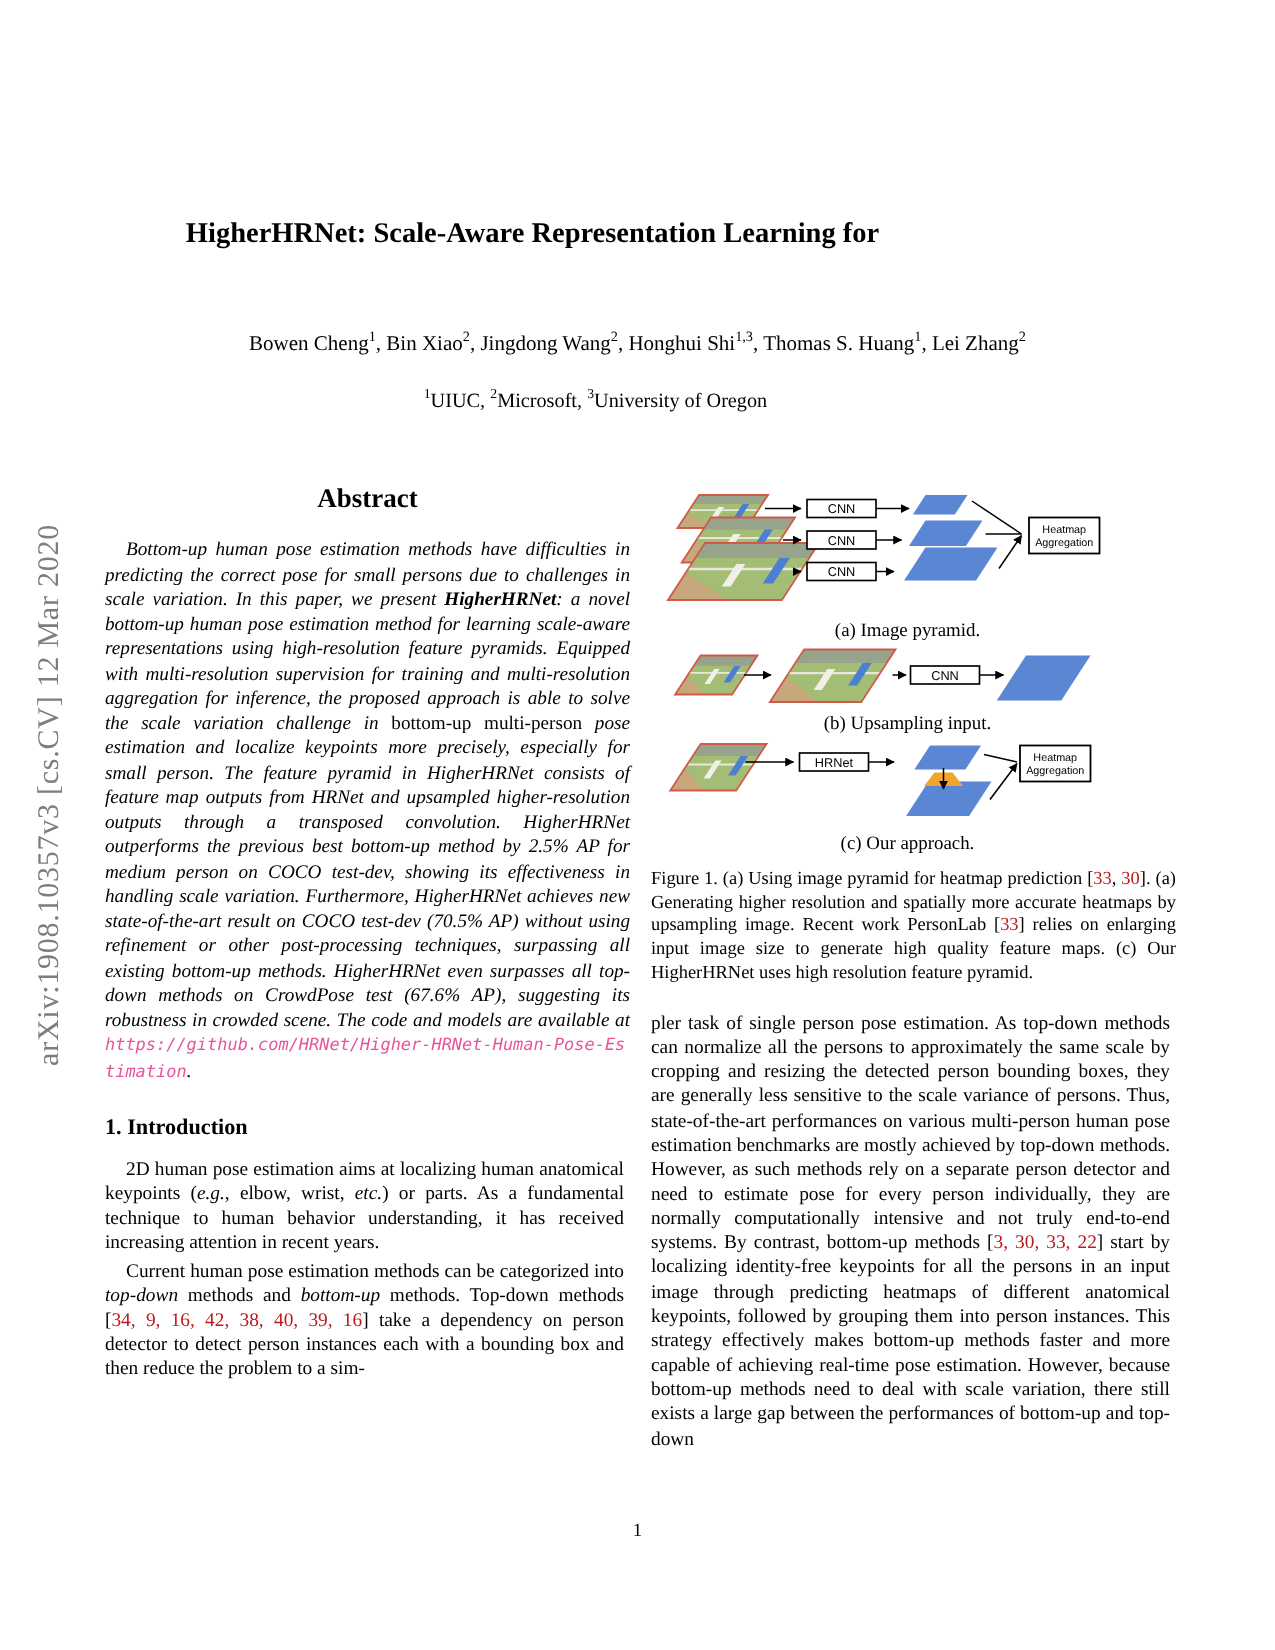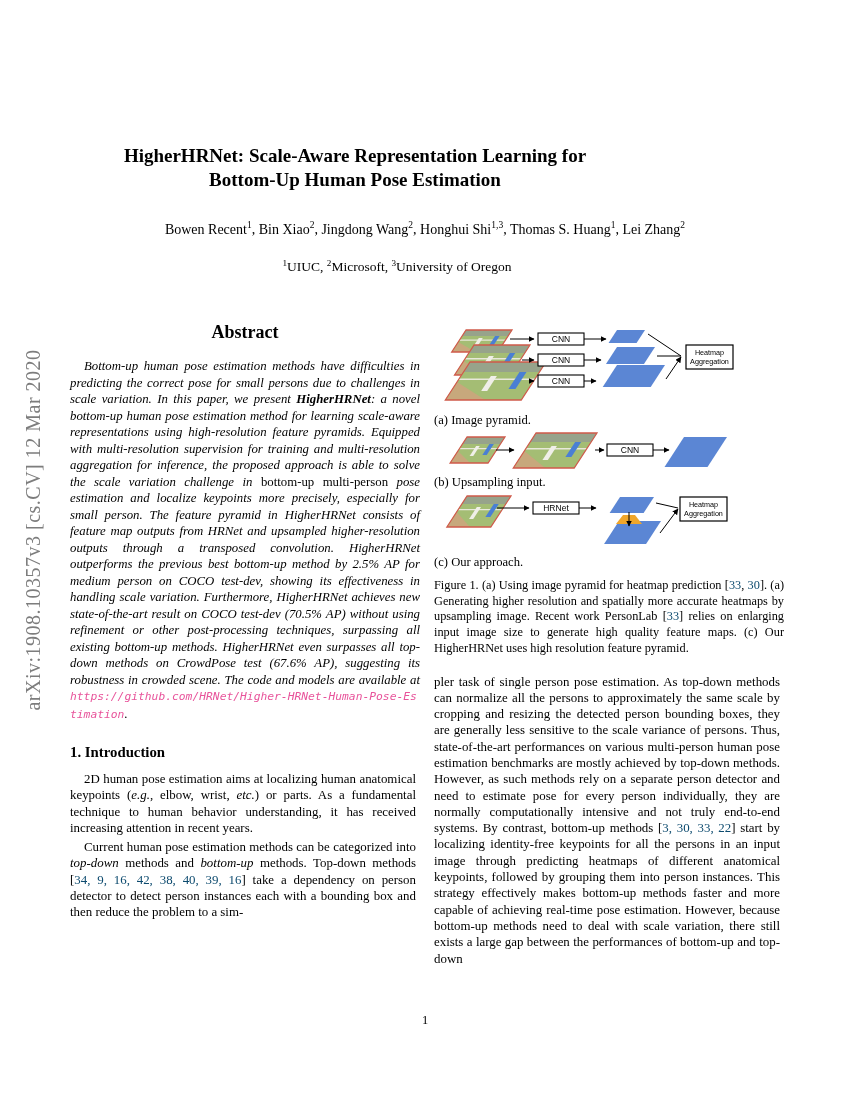--- a/index.html
+++ b/index.html
@@ -29,45 +29,44 @@
     text-indent:14px;margin:0;
   }
   .roman{font-style:normal;}
   .url{
     font-family:"DejaVu Sans Mono",monospace;font-style:italic;
     color:#e8549b;font-size:11.3px;word-break:break-all;text-decoration:none;
   }
   .section-heading{font-size:14.8px;font-weight:bold;margin:21px 0 10px 0;}
   .body-par{font-size:12.9px;line-height:16.3px;text-align:justify;text-indent:14px;margin:0 4px 3px 0;}
   .no-indent{text-indent:0;}
-  .cite{color:#0c4a6e;}
+  .cite{color:#b91c1c;}
   .it{font-style:italic;font-family:Liberation Serif, serif;}
   
   .figure-area{position:relative;height:254px;}
   .fig-svg{position:absolute;left:0;top:0;}
-  .subcaption{position:absolute;left:0;width:318px;text-align:left;font-size:12.6px;}
+  .subcaption{position:absolute;left:12px;width:318px;text-align:center;font-size:12.6px;}
   .subcap-a{top:95px;}
   .subcap-b{top:157px;}
   .subcap-c{top:237px;}
   .fig-caption{font-size:12.3px;line-height:15.7px;text-align:justify;margin:6px 0 0 0;}
   .right-body{margin-top:17px;}
   
   .page-number{position:absolute;top:1013px;left:0;width:850px;text-align:center;font-size:12.5px;}
 </style>
 </head>
 <body>
 
 <div class="arxiv-stamp">arXiv:1908.10357v3  [cs.CV]  12 Mar 2020</div>
 
 <div class="title-block">
   <div class="title-line">HigherHRNet: Scale-Aware Representation Learning for</div>
-  <div class="title-line">Bottom-Up Human Pose Estimation</div>
 </div>
 
-<div class="authors"><span>Bowen Recent</span><sup>1</sup><span>, </span><span>Bin Xiao</span><sup>2</sup><span>, </span><span>Jingdong Wang</span><sup>2</sup><span>, </span><span>Honghui Shi</span><sup>1,3</sup><span>, </span><span>Thomas S. Huang</span><sup>1</sup><span>, </span><span>Lei Zhang</span><sup>2</sup></div>
+<div class="authors"><span>Bowen Cheng</span><sup>1</sup><span>, </span><span>Bin Xiao</span><sup>2</sup><span>, </span><span>Jingdong Wang</span><sup>2</sup><span>, </span><span>Honghui Shi</span><sup>1,3</sup><span>, </span><span>Thomas S. Huang</span><sup>1</sup><span>, </span><span>Lei Zhang</span><sup>2</sup></div>
 
 <div class="affils"><sup>1</sup><span>UIUC, </span><sup>2</sup><span>Microsoft, </span><sup>3</sup><span>University of Oregon</span></div>
 
 <div class="col col-left">
   <div class="abstract-heading">Abstract</div>
   <p class="abstract-body"><span>Bottom-up human pose estimation methods have difficulties in predicting the correct pose for small persons due to challenges in scale variation. In this paper, we present </span><b>HigherHRNet</b><span>: a novel bottom-up human pose estimation method for learning scale-aware representations using high-resolution feature pyramids. Equipped with multi-resolution supervision for training and multi-resolution aggregation for inference, the proposed approach is able to solve the scale variation challenge in </span><span class="roman">bottom-up multi-person </span><span>pose estimation and localize keypoints more precisely, especially for small person. The feature pyramid in HigherHRNet consists of feature map outputs from HRNet and upsampled higher-resolution outputs through a transposed convolution. HigherHRNet outperforms the previous best bottom-up method by 2.5% AP for medium person on COCO test-dev, showing its effectiveness in handling scale variation. Furthermore, HigherHRNet achieves new state-of-the-art result on COCO test-dev (70.5% AP) without using refinement or other post-processing techniques, surpassing all existing bottom-up methods. HigherHRNet even surpasses all top-down methods on CrowdPose test (67.6% AP), suggesting its robustness in crowded scene. The code and models are available at </span><a class="url">https://github.com/HRNet/Higher-HRNet-Human-Pose-Estimation</a><span>.</span></p>
 
   <div class="section-heading">1. Introduction</div>
 
   <p class="body-par"><span>2D human pose estimation aims at localizing human anatomical keypoints (</span><span class="it">e.g.</span><span>, elbow, wrist, </span><span class="it">etc.</span><span>) or parts. As a fundamental technique to human behavior understanding, it has received increasing attention in recent years.</span></p>

